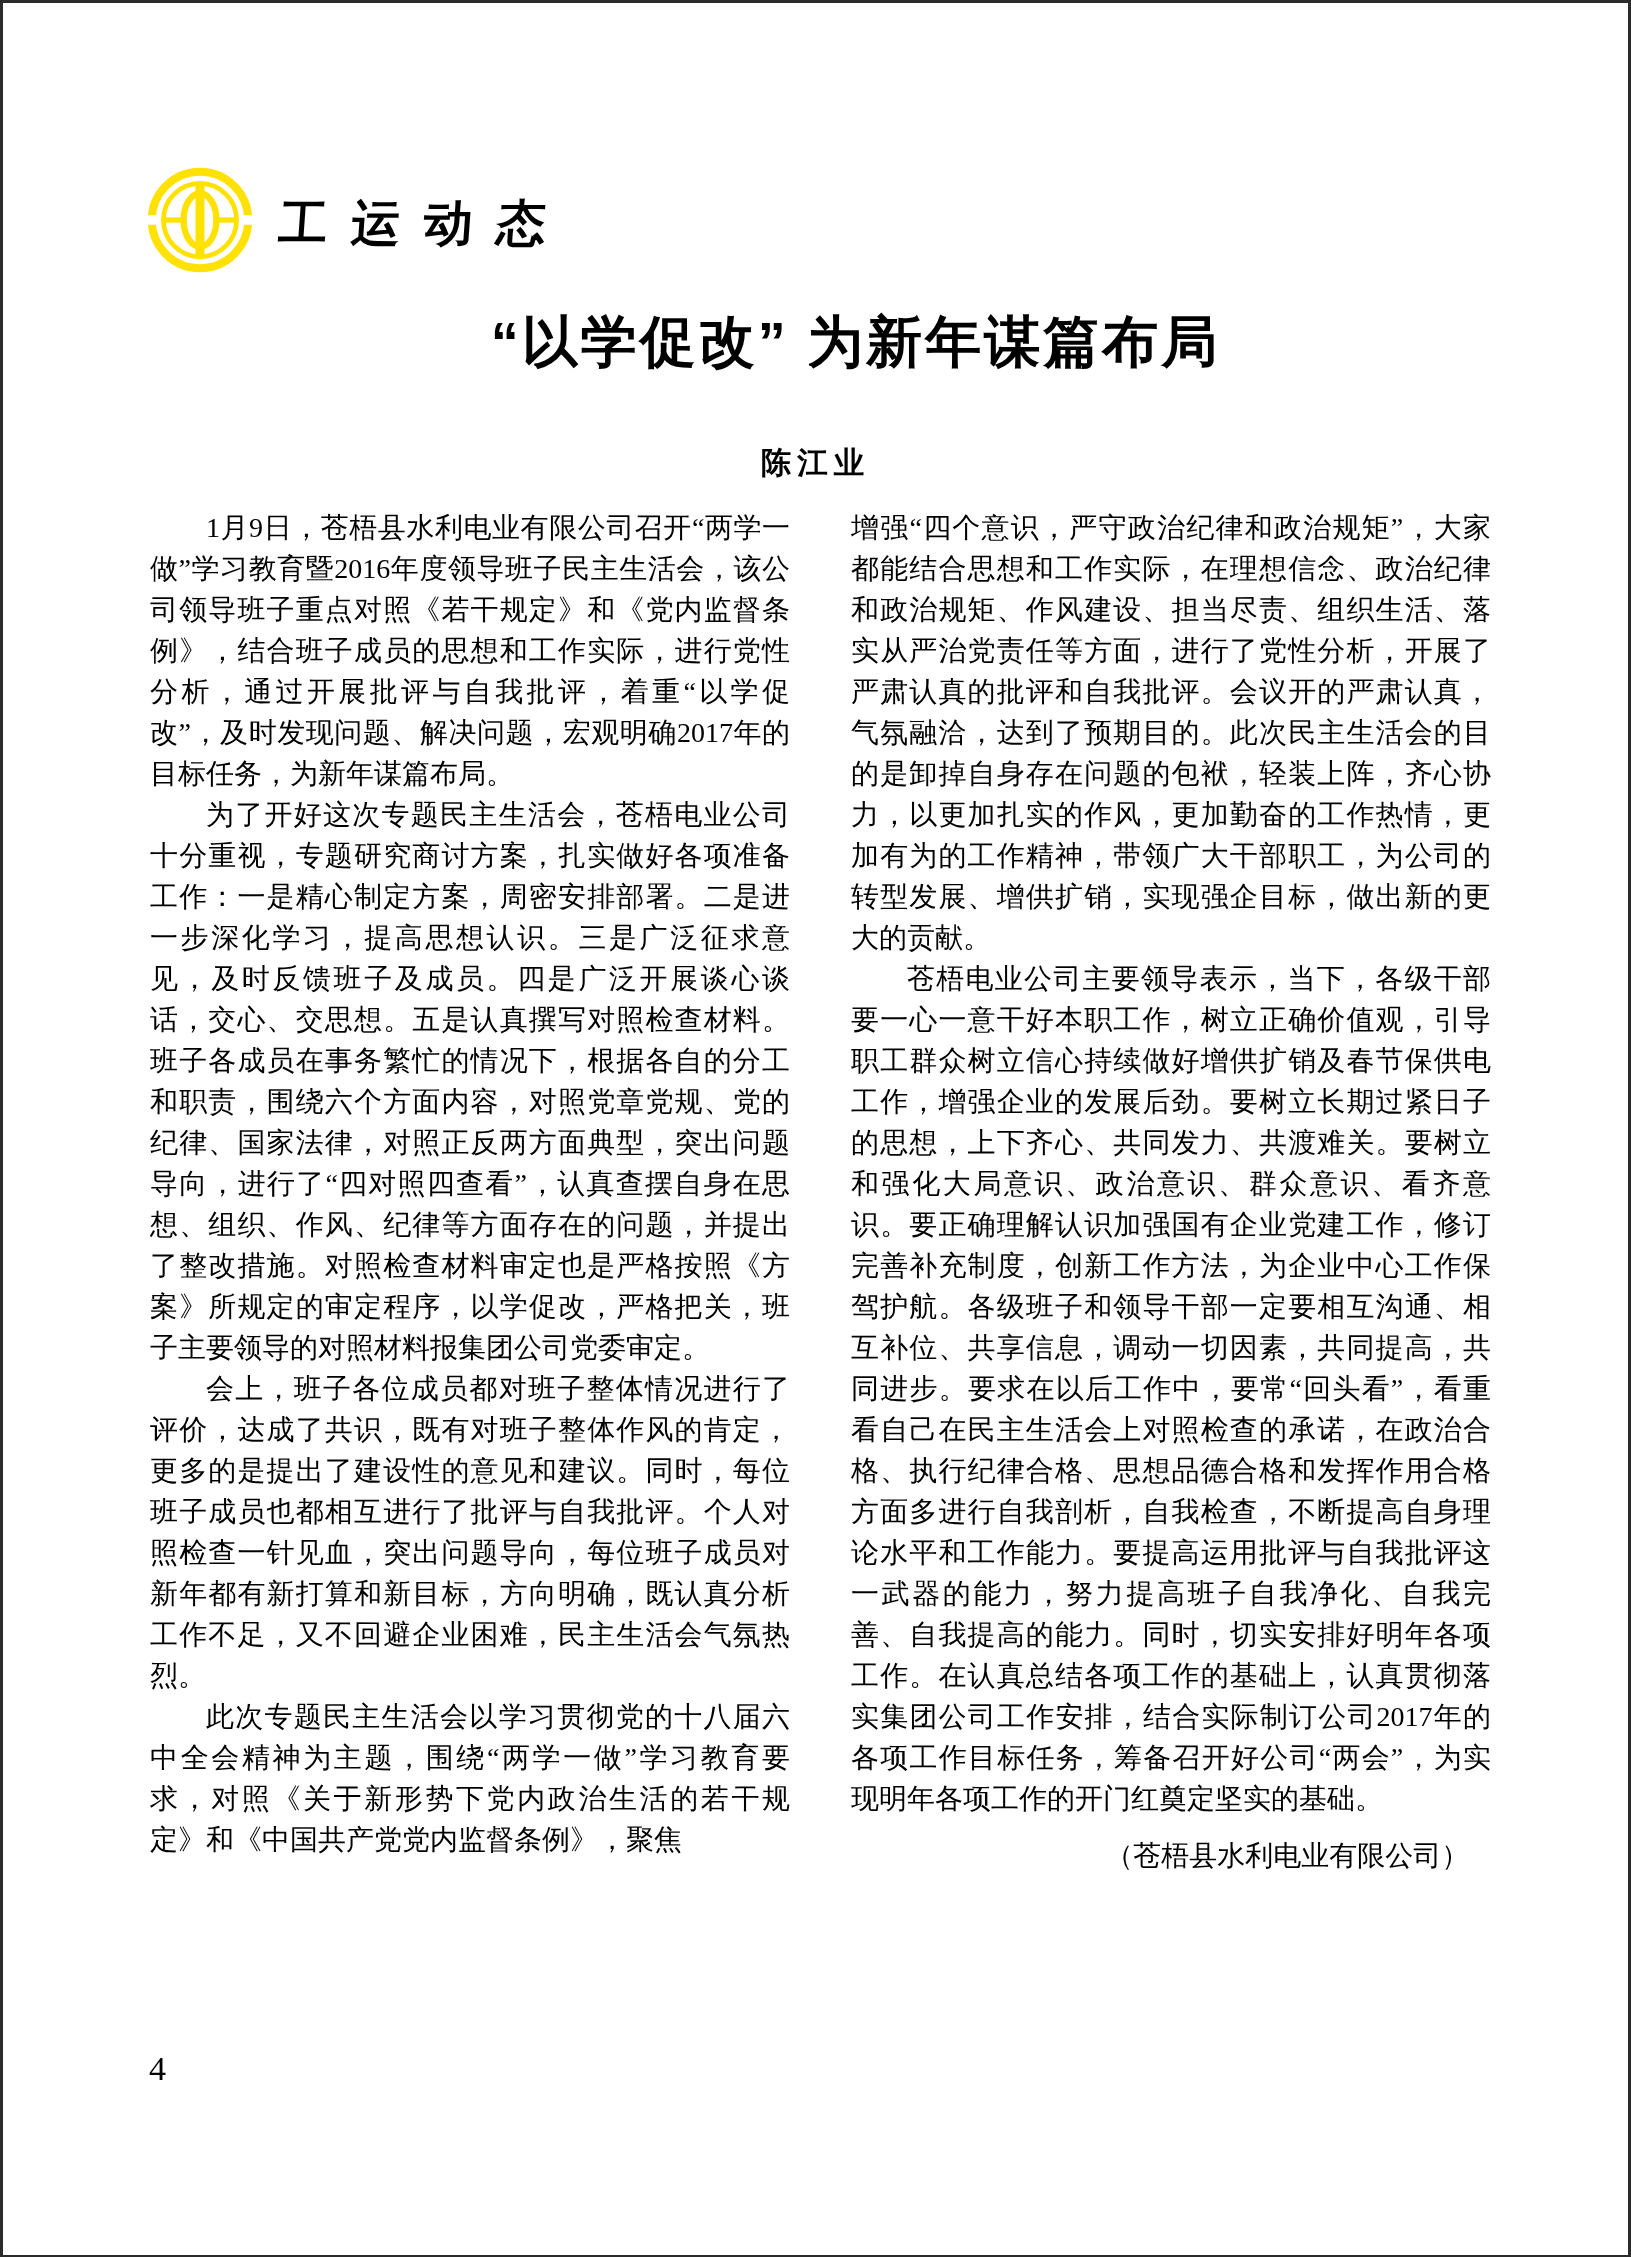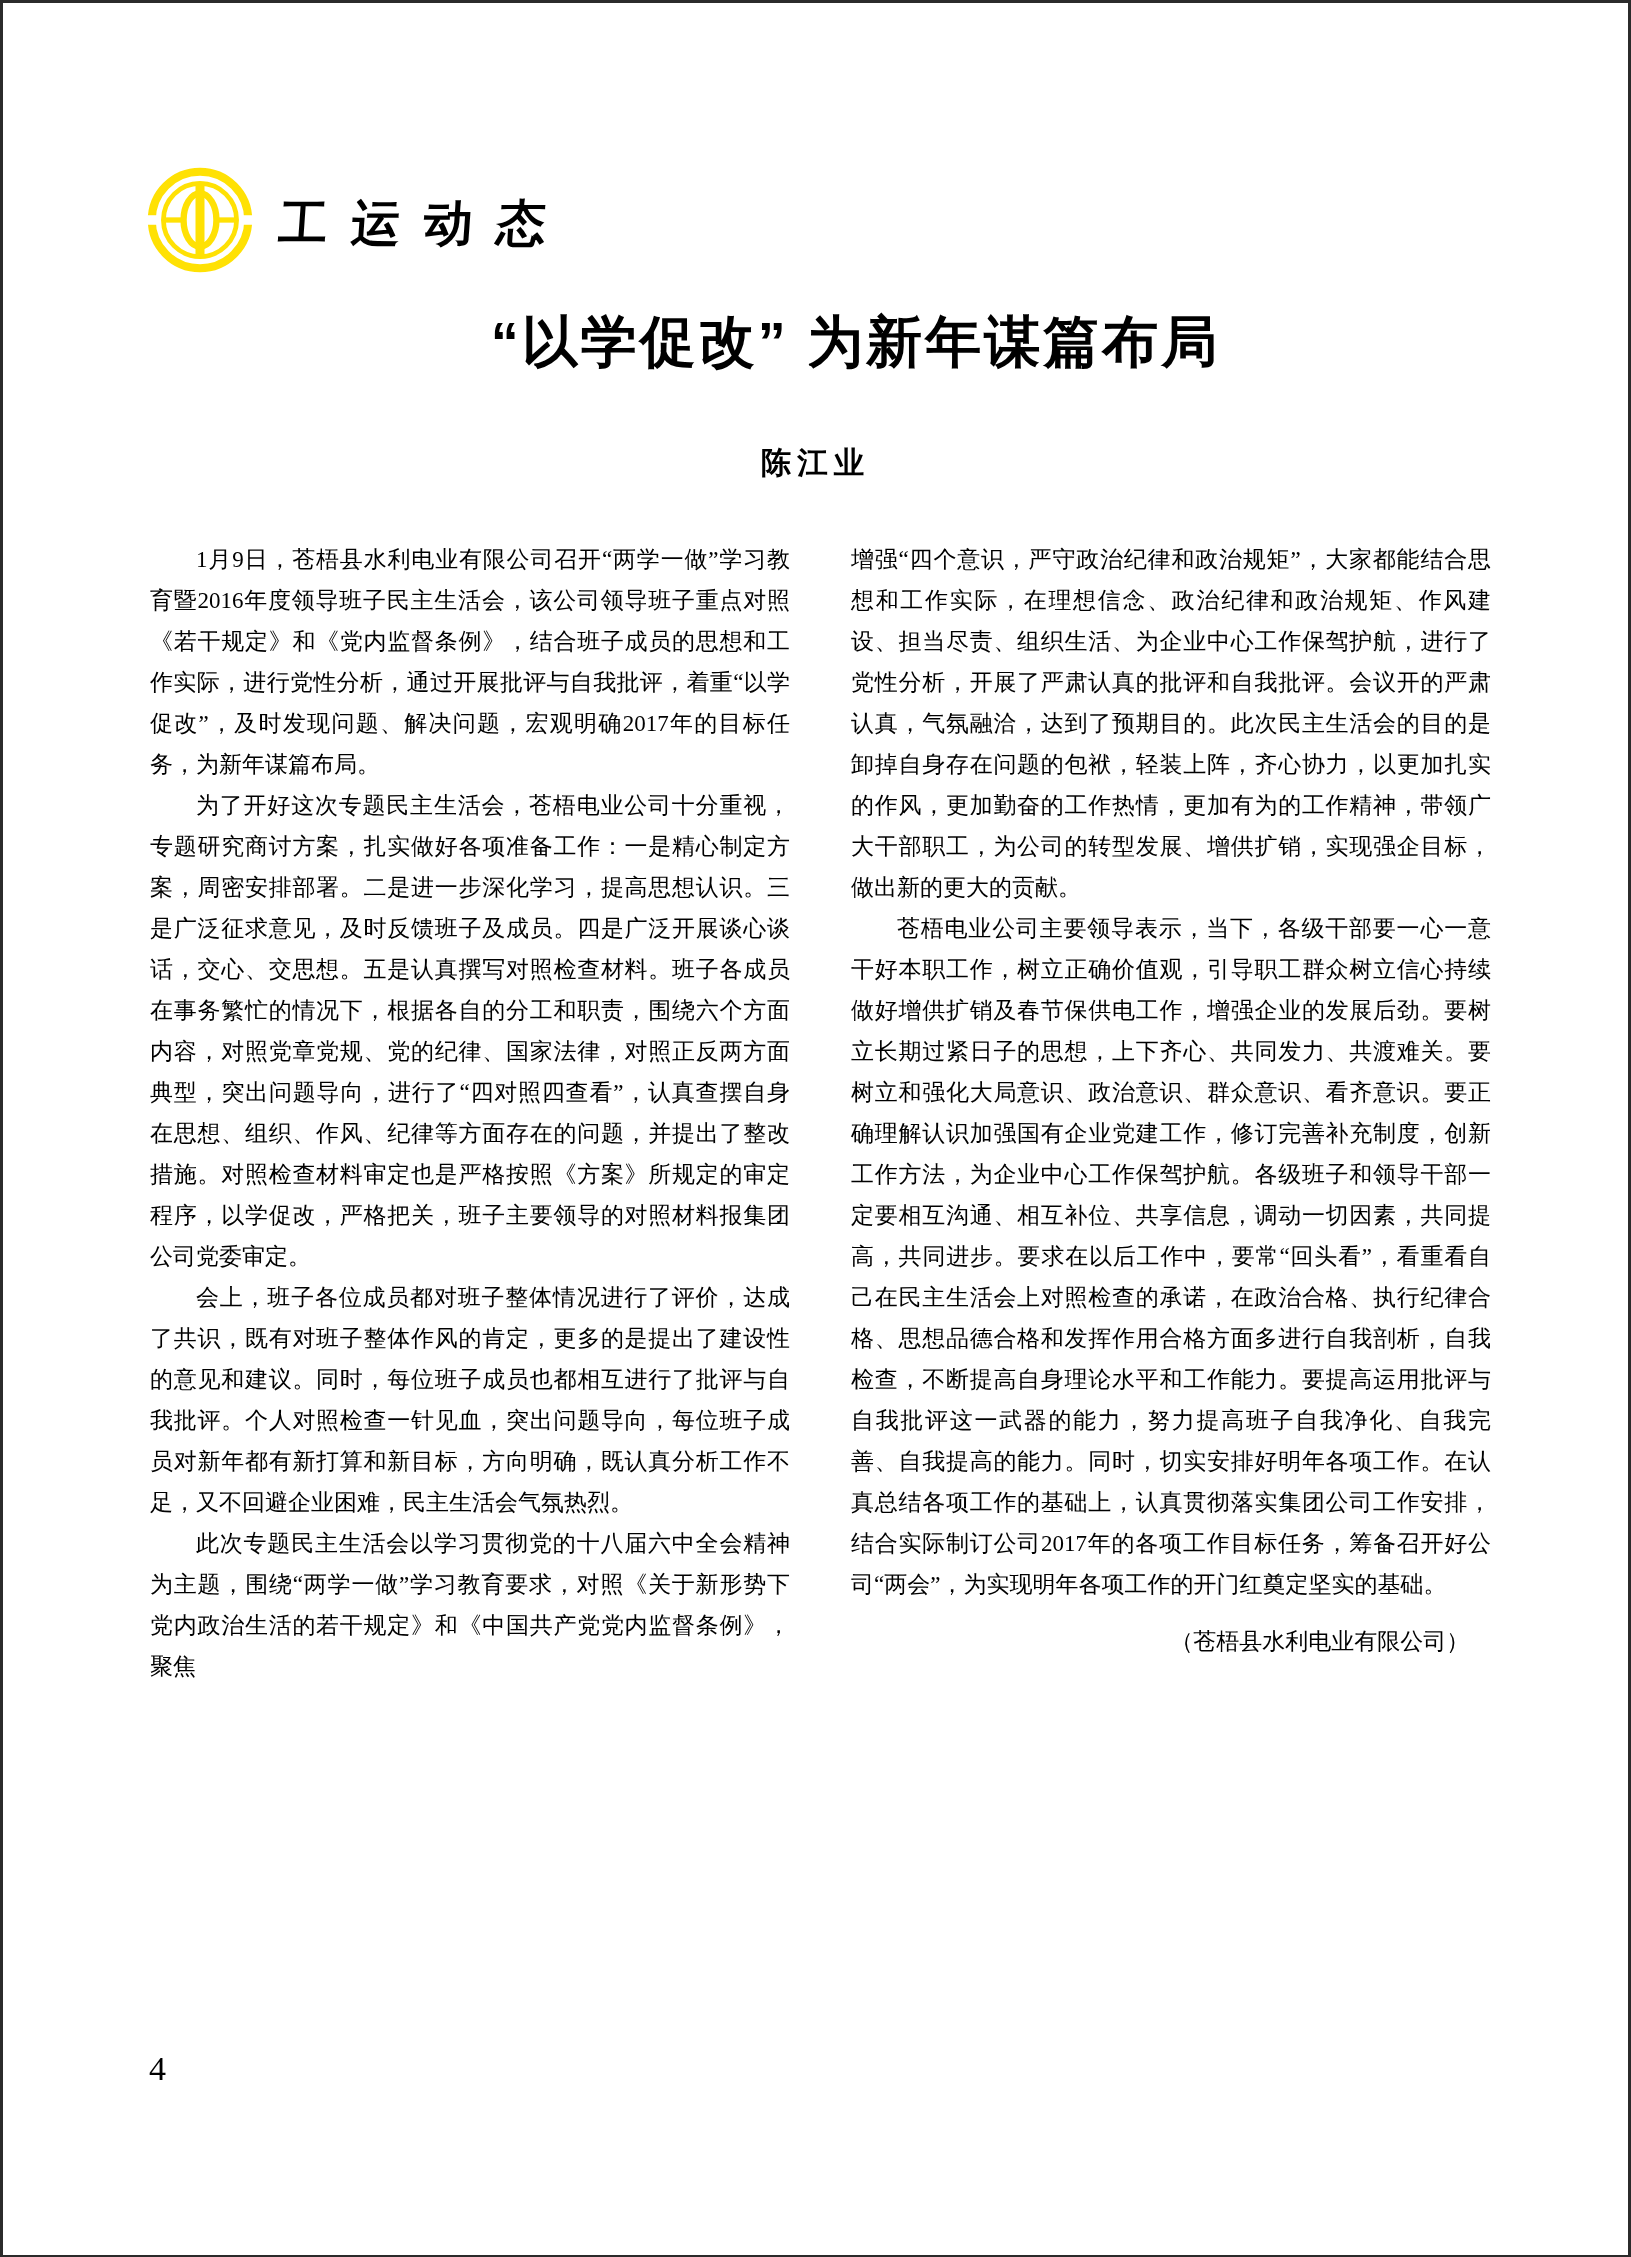--- a/index.html
+++ b/index.html
@@ -69,23 +69,23 @@
     font-family: "Liberation Sans", sans-serif;
     font-weight: bold;
     font-size: 30.5px;
     letter-spacing: 5.9px;
     margin-top: 20px;
   }
 
   
   .column {
     position: absolute;
-    top: 536px;
+    top: 504px;
     width: 640px;
-    font-size: 23px;
+    font-size: 28px;
     line-height: 41px;
     text-align: justify;
     text-justify: inter-ideograph;
   }
   .column-left  { left: 147px; }
   .column-right { left: 848px; }
   .para {
     margin: 0;
     padding: 0;
     text-indent: 2em;
@@ -137,21 +137,21 @@
   <div class="article-author">陈江业</div>
 
   <div class="column column-left">
     <p class="para">1月9日，苍梧县水利电业有限公司召开“两学一做”学习教育暨2016年度领导班子民主生活会，该公司领导班子重点对照《若干规定》和《党内监督条例》，结合班子成员的思想和工作实际，进行党性分析，通过开展批评与自我批评，着重“以学促改”，及时发现问题、解决问题，宏观明确2017年的目标任务，为新年谋篇布局。</p>
     <p class="para">为了开好这次专题民主生活会，苍梧电业公司十分重视，专题研究商讨方案，扎实做好各项准备工作：一是精心制定方案，周密安排部署。二是进一步深化学习，提高思想认识。三是广泛征求意见，及时反馈班子及成员。四是广泛开展谈心谈话，交心、交思想。五是认真撰写对照检查材料。班子各成员在事务繁忙的情况下，根据各自的分工和职责，围绕六个方面内容，对照党章党规、党的纪律、国家法律，对照正反两方面典型，突出问题导向，进行了“四对照四查看”，认真查摆自身在思想、组织、作风、纪律等方面存在的问题，并提出了整改措施。对照检查材料审定也是严格按照《方案》所规定的审定程序，以学促改，严格把关，班子主要领导的对照材料报集团公司党委审定。</p>
     <p class="para">会上，班子各位成员都对班子整体情况进行了评价，达成了共识，既有对班子整体作风的肯定，更多的是提出了建设性的意见和建议。同时，每位班子成员也都相互进行了批评与自我批评。个人对照检查一针见血，突出问题导向，每位班子成员对新年都有新打算和新目标，方向明确，既认真分析工作不足，又不回避企业困难，民主生活会气氛热烈。</p>
     <p class="para">此次专题民主生活会以学习贯彻党的十八届六中全会精神为主题，围绕“两学一做”学习教育要求，对照《关于新形势下党内政治生活的若干规定》和《中国共产党党内监督条例》，聚焦</p>
   </div>
 
   <div class="column column-right">
-    <p class="para no-indent">增强“四个意识，严守政治纪律和政治规矩”，大家都能结合思想和工作实际，在理想信念、政治纪律和政治规矩、作风建设、担当尽责、组织生活、为企业中心工作保驾护航，进行了党性分析，开展了严肃认真的批评和自我批评。会议开的严肃认真，气氛融洽，达到了预期目的。此次民主生活会的目的是卸掉自身存在问题的包袱，轻装上阵，齐心协力，以更加扎实的作风，更加勤奋的工作热情，更加有为的工作精神，带领广大干部职工，为公司的转型发展、增供扩销，实现强企目标，做出新的更大的贡献。</p>
+    <p class="para no-indent">增强“四个意识，严守政治纪律和政治规矩”，大家都能结合思想和工作实际，在理想信念、政治纪律和政治规矩、作风建设、担当尽责、组织生活、落实从严治党责任等方面，进行了党性分析，开展了严肃认真的批评和自我批评。会议开的严肃认真，气氛融洽，达到了预期目的。此次民主生活会的目的是卸掉自身存在问题的包袱，轻装上阵，齐心协力，以更加扎实的作风，更加勤奋的工作热情，更加有为的工作精神，带领广大干部职工，为公司的转型发展、增供扩销，实现强企目标，做出新的更大的贡献。</p>
     <p class="para">苍梧电业公司主要领导表示，当下，各级干部要一心一意干好本职工作，树立正确价值观，引导职工群众树立信心持续做好增供扩销及春节保供电工作，增强企业的发展后劲。要树立长期过紧日子的思想，上下齐心、共同发力、共渡难关。要树立和强化大局意识、政治意识、群众意识、看齐意识。要正确理解认识加强国有企业党建工作，修订完善补充制度，创新工作方法，为企业中心工作保驾护航。各级班子和领导干部一定要相互沟通、相互补位、共享信息，调动一切因素，共同提高，共同进步。要求在以后工作中，要常“回头看”，看重看自己在民主生活会上对照检查的承诺，在政治合格、执行纪律合格、思想品德合格和发挥作用合格方面多进行自我剖析，自我检查，不断提高自身理论水平和工作能力。要提高运用批评与自我批评这一武器的能力，努力提高班子自我净化、自我完善、自我提高的能力。同时，切实安排好明年各项工作。在认真总结各项工作的基础上，认真贯彻落实集团公司工作安排，结合实际制订公司2017年的各项工作目标任务，筹备召开好公司“两会”，为实现明年各项工作的开门红奠定坚实的基础。</p>
     <p class="para attribution">（苍梧县水利电业有限公司）</p>
   </div>
 
   <div class="page-number">4</div>
 
 </div>
 
 
 </body></html>

